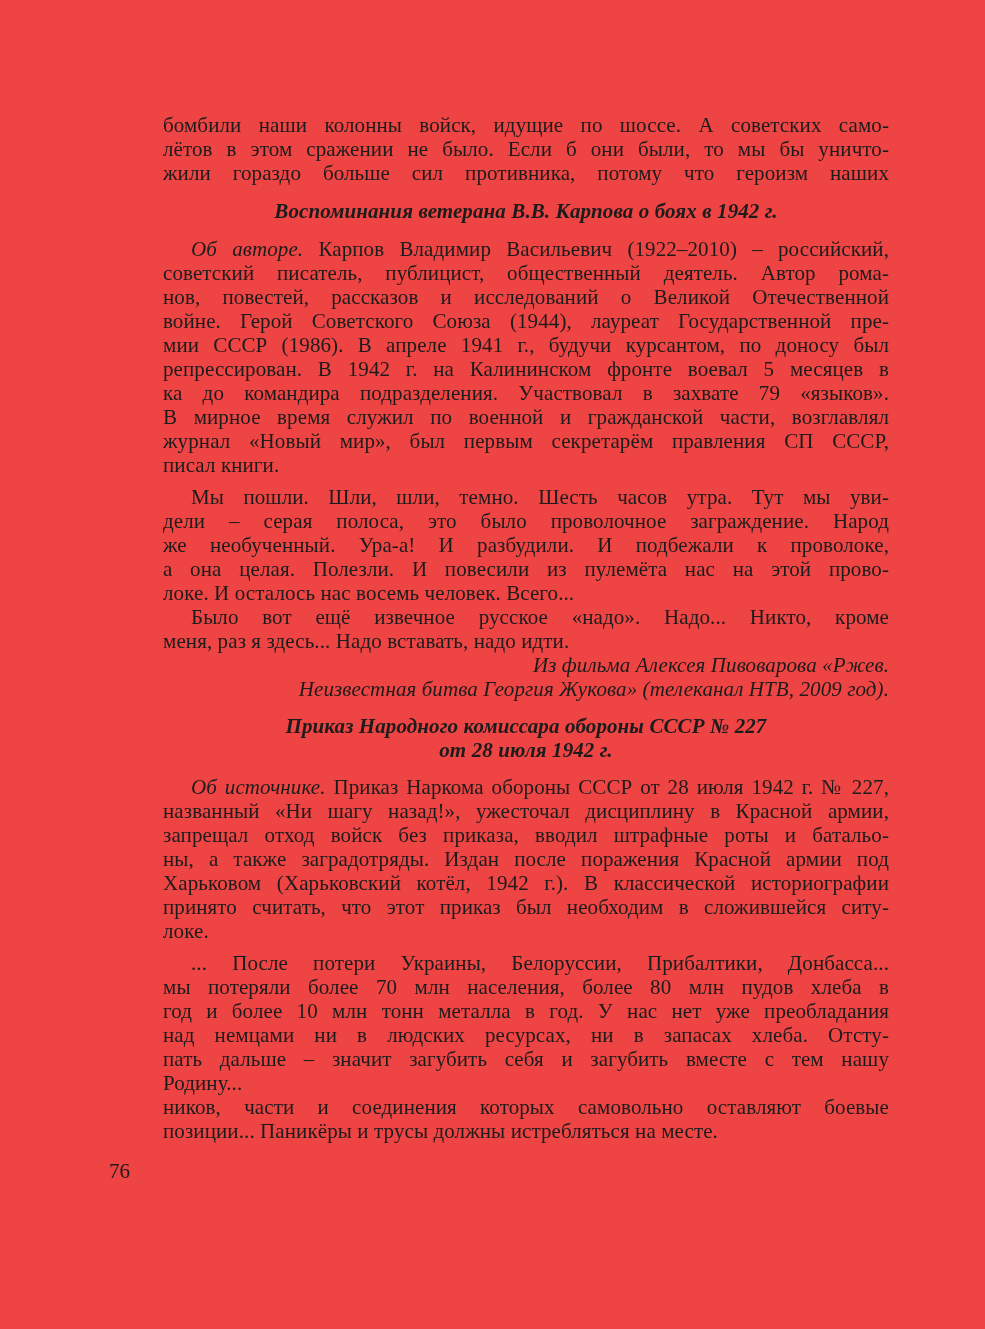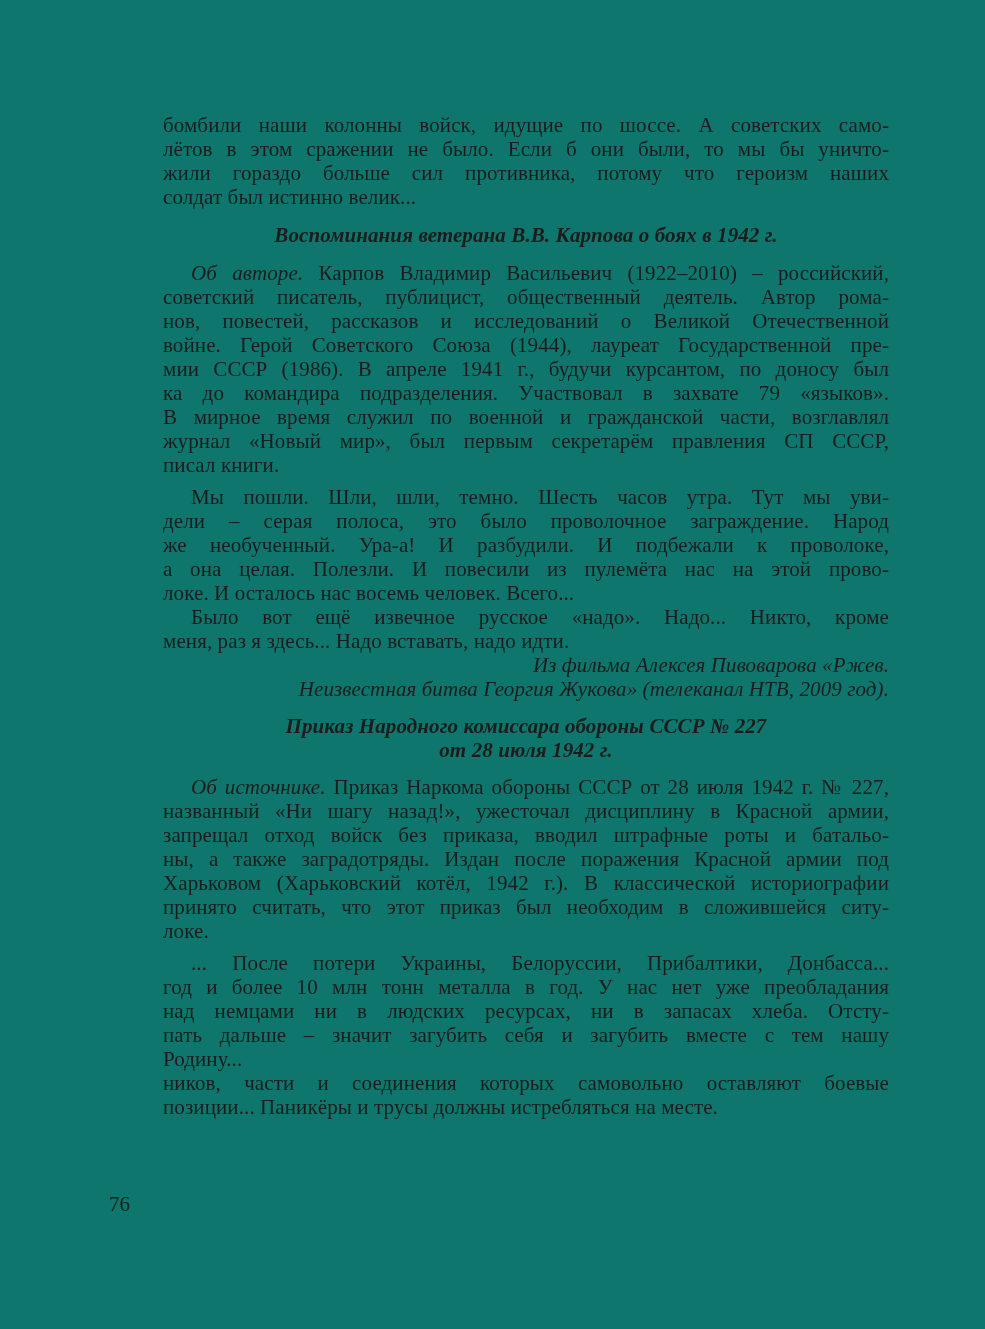--- a/index.html
+++ b/index.html
@@ -1,21 +1,21 @@
 <!DOCTYPE html>
 <html lang="ru"><head>
 <meta charset="utf-8">
 <style>
   html, body { margin: 0; padding: 0; }
   body { background: #ffffff; }
   .page {
     position: relative;
     width: 985px;
     height: 1329px;
-    background: #0f766e;
+    background: #ef4444;
     font-family: "Liberation Serif", "DejaVu Serif", serif;
     color: #1c1c1c;
     overflow: hidden;
   }
   .column {
     position: absolute;
     left: 163px;
     top: 113px;
     width: 726px;
     font-size: 21px;
@@ -60,46 +60,46 @@
   .attribution .line {
     font-style: italic;
     text-align: right;
     text-align-last: right;
   }
   .para { margin: 0; }
   .para.gap-top { margin-top: 8px; }
   .pagenum {
     position: absolute;
     left: 109px;
-    top: 1192px;
+    top: 1159px;
     font-size: 21px;
     line-height: 24px;
   }
 </style>
 </head>
 <body>
 
 <div class="page">
   <div class="column">
 
     <div class="para">
       <div class="line">бомбили наши колонны войск, идущие по шоссе. А советских само-</div>
       <div class="line">лётов в этом сражении не было. Если б они были, то мы бы уничто-</div>
       <div class="line">жили гораздо больше сил противника, потому что героизм наших</div>
-      <div class="line last">солдат был истинно велик...</div>
     </div>
 
     <div class="heading">Воспоминания ветерана В.В. Карпова о боях в 1942 г.</div>
 
     <div class="para">
       <div class="line indent"><span class="lead">Об авторе.</span><span> Карпов Владимир Васильевич (1922–2010) – российский,</span></div>
       <div class="line">советский писатель, публицист, общественный деятель. Автор рома-</div>
       <div class="line">нов, повестей, рассказов и исследований о Великой Отечественной</div>
       <div class="line">войне. Герой Советского Союза (1944), лауреат Государственной пре-</div>
       <div class="line">мии СССР (1986). В апреле 1941 г., будучи курсантом, по доносу был</div>
+      <div class="line">репрессирован. В 1942 г. на Калининском фронте воевал 5 месяцев в</div>
       <div class="line">ка до командира подразделения. Участвовал в захвате 79 «языков».</div>
       <div class="line">В мирное время служил по военной и гражданской части, возглавлял</div>
       <div class="line">журнал «Новый мир», был первым секретарём правления СП СССР,</div>
       <div class="line last">писал книги.</div>
     </div>
 
     <div class="para gap-top">
       <div class="line indent">Мы пошли. Шли, шли, темно. Шесть часов утра. Тут мы уви-</div>
       <div class="line">дели – серая полоса, это было проволочное заграждение. Народ</div>
       <div class="line">же необученный. Ура-а! И разбудили. И подбежали к проволоке,</div>
@@ -127,20 +127,21 @@
       <div class="line">названный «Ни шагу назад!», ужесточал дисциплину в Красной армии,</div>
       <div class="line">запрещал отход войск без приказа, вводил штрафные роты и батальо-</div>
       <div class="line">ны, а также заградотряды. Издан после поражения Красной армии под</div>
       <div class="line">Харьковом (Харьковский котёл, 1942 г.). В классической историографии</div>
       <div class="line">принято считать, что этот приказ был необходим в сложившейся ситу-</div>
       <div class="line last">локе.</div>
     </div>
 
     <div class="para gap-top">
       <div class="line indent">... После потери Украины, Белоруссии, Прибалтики, Донбасса...</div>
+      <div class="line">мы потеряли более 70 млн населения, более 80 млн пудов хлеба в</div>
       <div class="line">год и более 10 млн тонн металла в год. У нас нет уже преобладания</div>
       <div class="line">над немцами ни в людских ресурсах, ни в запасах хлеба. Отсту-</div>
       <div class="line">пать дальше – значит загубить себя и загубить вместе с тем нашу</div>
       <div class="line last">Родину...</div>
     </div>
 
     <div class="para">
       <div class="line">ников, части и соединения которых самовольно оставляют боевые</div>
       <div class="line last">позиции... Паникёры и трусы должны истребляться на месте.</div>
     </div>

